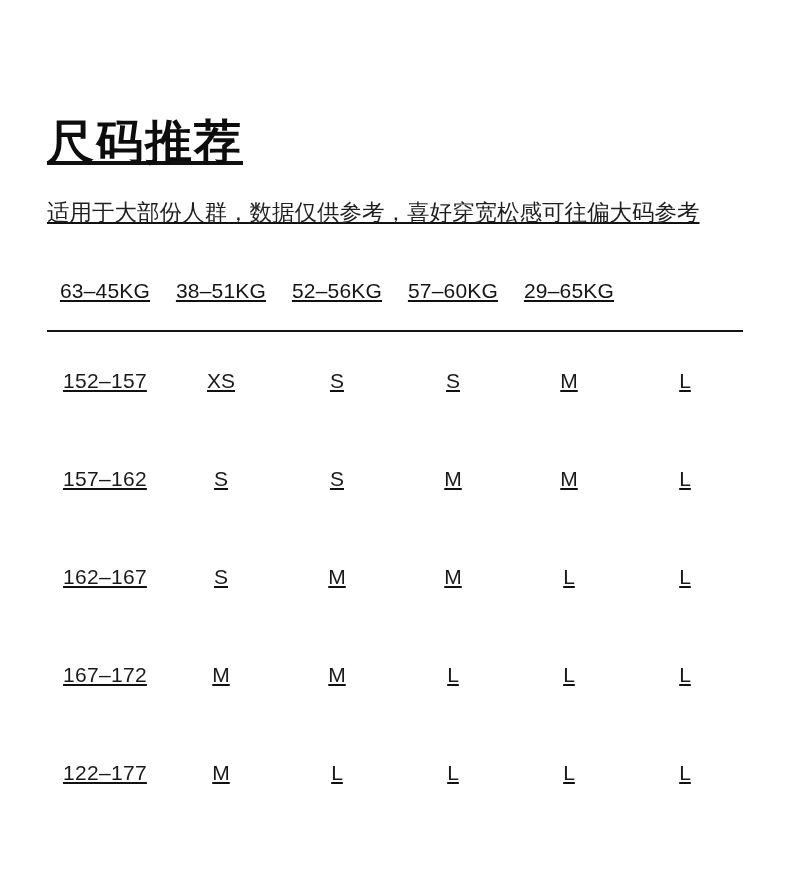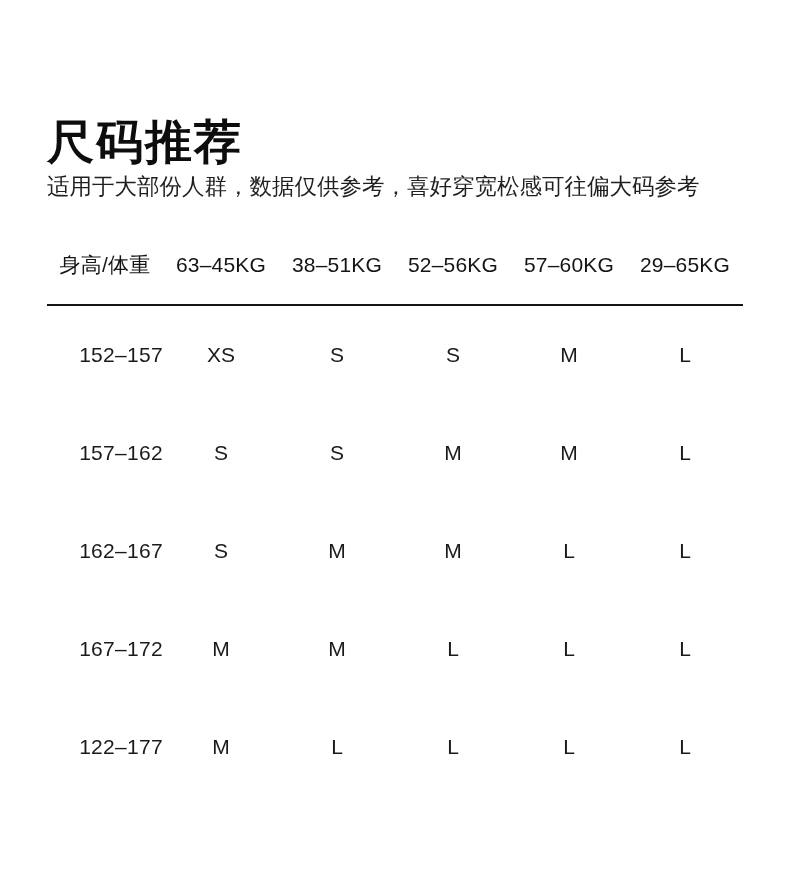--- a/index.html
+++ b/index.html
@@ -5,34 +5,36 @@
   html, body { margin: 0; padding: 0; background: #ffffff; }
   .page {
     position: relative;
     width: 790px;
     height: 886px;
     background: #ffffff;
     font-family: "Liberation Sans", sans-serif;
     color: #111111;
     overflow: hidden;
     box-sizing: border-box;
+    text-decoration: underline;
   }
   .content {
     padding: 112px 47px 0 47px;
     box-sizing: border-box;
   }
   .page-title {
     margin: 0;
     font-size: 47px;
     line-height: 59px;
     font-weight: 900;
     letter-spacing: 2px;
     color: #0d0d0d;
   }
   .desc {
+    margin-top: 26px;
     font-size: 22.5px;
     line-height: 31px;
     font-weight: 400;
     color: #1f1f1f;
   }
   .desc p { margin: 0; }
   .size-table {
     margin-top: 46px;
   }
   .thead-row {
@@ -60,38 +62,37 @@
     align-items: center;
     height: 98px;
   }
   .td {
     text-align: center;
     font-size: 21px;
     font-weight: 400;
     color: #1a1a1a;
     white-space: nowrap;
   }
-  .td.height-range { letter-spacing: 0.3px; text-align: right; }
+  .td.height-range { letter-spacing: 0.3px; }
 </style>
 </head>
 <body>
 
 <div class="page">
   <div class="content">
 
     <h1 class="page-title">尺码推荐</h1>
 
     <div class="desc">
       <p>适用于大部份人群，数据仅供参考，喜好穿宽松感可往偏大码参考</p>
     </div>
 
     <div class="size-table">
 
       <div class="thead-row">
-        <div class="th">身高/体重</div>
         <div class="th">63–45KG</div>
         <div class="th">38–51KG</div>
         <div class="th">52–56KG</div>
         <div class="th">57–60KG</div>
         <div class="th">29–65KG</div>
       </div>
 
       <div class="divider"></div>
 
       <div class="trow">

